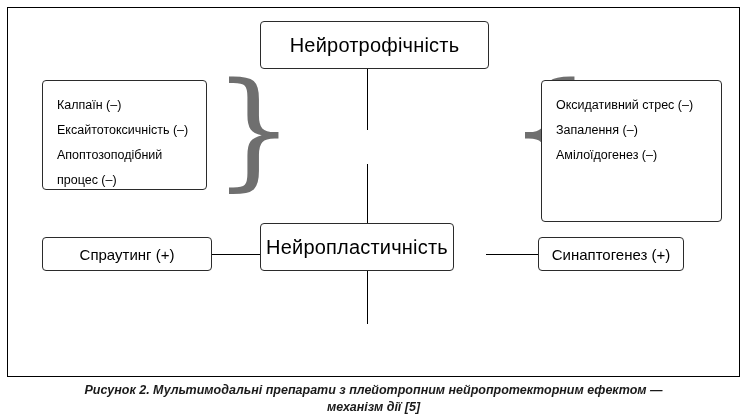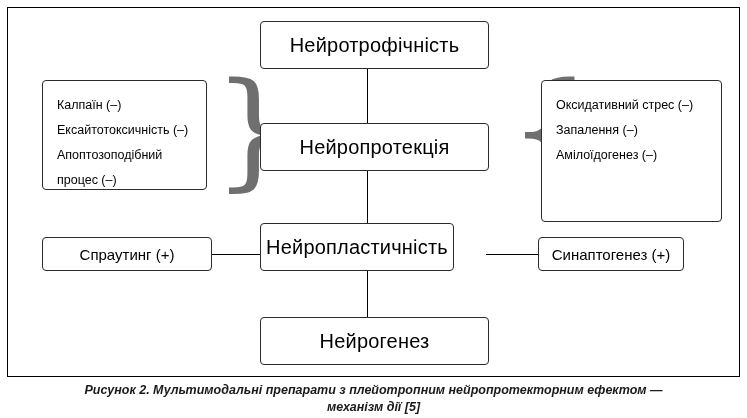--- a/index.html
+++ b/index.html
@@ -136,31 +136,25 @@
   <div class="connector horizontal" id="conn-h-left"></div>
   <div class="connector horizontal" id="conn-h-right"></div>
 
   <div class="brace" id="brace-left">}</div>
   <div class="brace" id="brace-right">{</div>
 
   <div class="node center" id="node-neurotrophicity">
     <span>Нейротрофічність</span>
   </div>
 
-  <div class="node center" id="node-neuroprotection">
-    <span>Нейропротекція</span>
-  </div>
 
   <div class="node center" id="node-neuroplasticity">
     <span>Нейропластичність</span>
   </div>
 
-  <div class="node center" id="node-neurogenesis">
-    <span>Нейрогенез</span>
-  </div>
 
   <div class="node listbox" id="node-left-list">
     <div class="list-line">Калпаїн (–)</div>
     <div class="list-line">Ексайтотоксичність (–)</div>
     <div class="list-line">Апоптозоподібний</div>
     <div class="list-line">процес (–)</div>
   </div>
 
   <div class="node listbox" id="node-right-list">
     <div class="list-line">Оксидативний стрес (–)</div>

